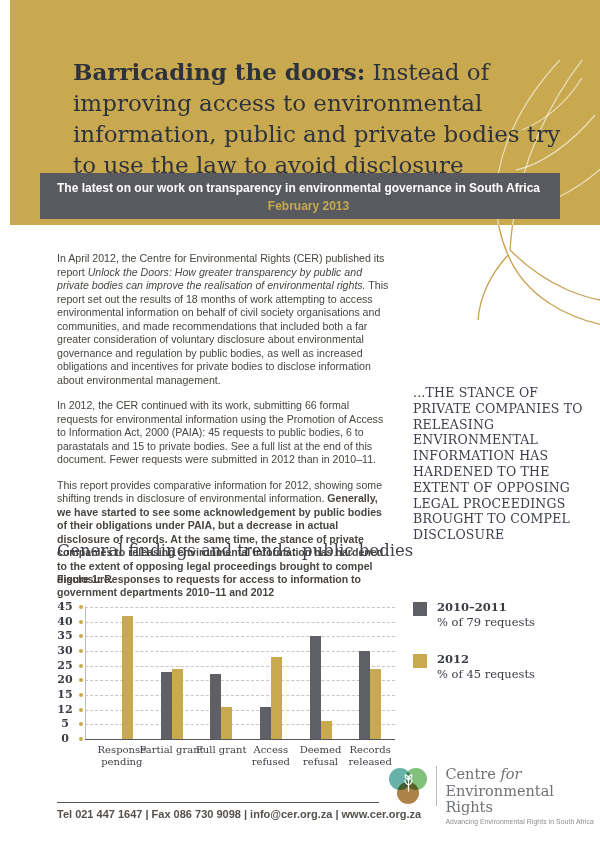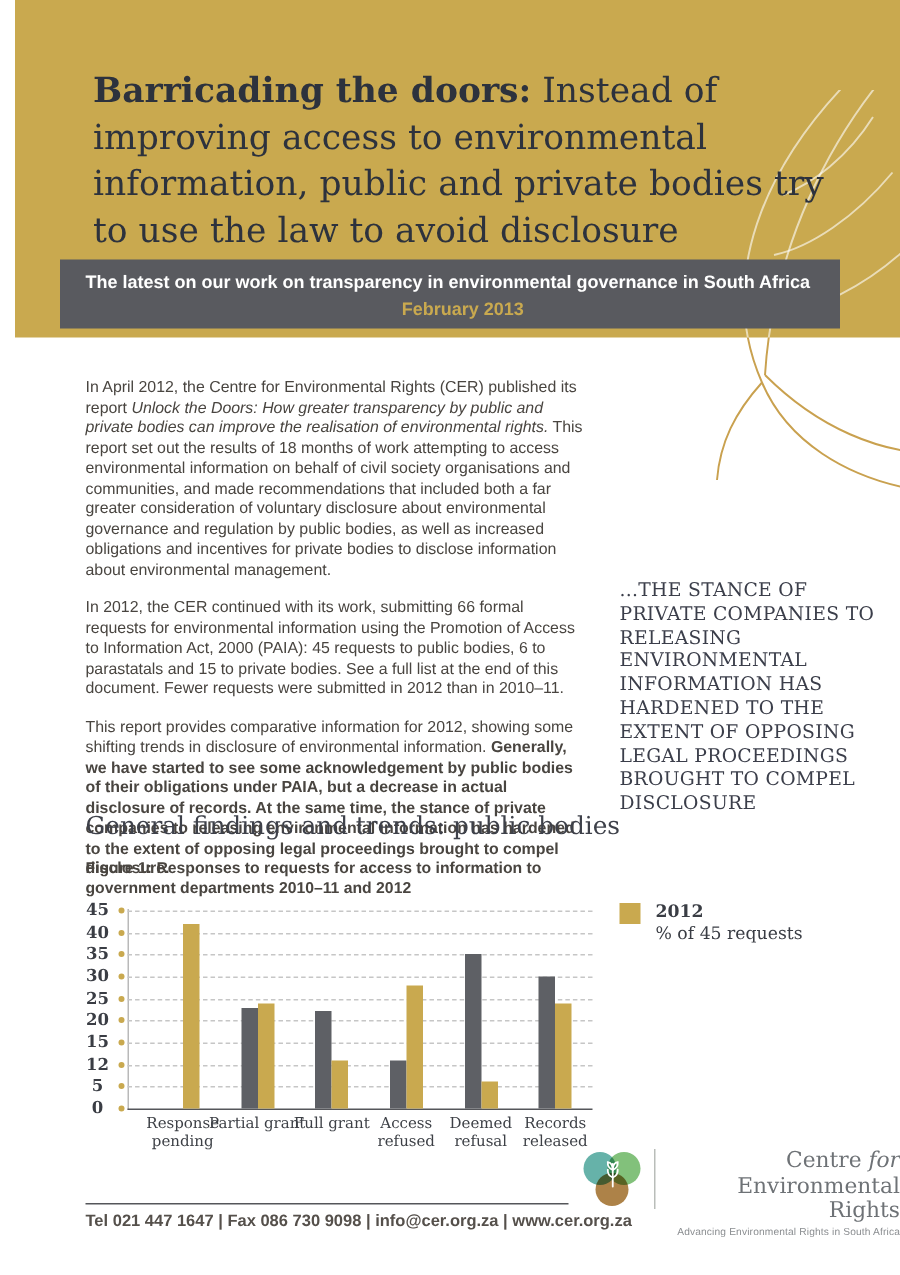--- a/index.html
+++ b/index.html
@@ -3,21 +3,21 @@
 <meta charset="utf-8">
 <style>
   html,body{margin:0;padding:0;background:#ffffff;}
   body{width:600px;height:850px;position:relative;overflow:hidden;
        font-family:"Liberation Sans",sans-serif;-webkit-font-smoothing:antialiased;}
   .abs{position:absolute;}
 
   
   .gold-block{left:10px;top:0;width:590px;height:225px;background:#c9a94f;}
   .page-title{left:57px;top:40px;width:498px;font-family:"DejaVu Serif",serif;
-    font-size:23px;line-height:31px;color:#2d323d;font-weight:400;margin:5px;}
+    font-size:23px;line-height:31px;color:#2d323d;font-weight:400;margin:16px;}
   .page-title b{font-weight:700;}
   .dark-band{left:40px;top:173px;width:520px;height:46px;background:#595a5f;
     padding:8px 0 0 17px;box-sizing:border-box;}
   .band-l1{color:#ffffff;font-size:12px;font-weight:700;line-height:14px;}
   .band-l2{color:#c9a94f;font-size:12px;font-weight:700;line-height:14px;margin-top:4px;text-align:center;}
   .leaf-svg{left:430px;top:60px;pointer-events:none;}
 
   
   .body-col{left:57px;top:252px;width:332px;color:#494540;font-size:10.6px;line-height:13.5px;}
   .body-col p{margin:0 0 12px 0;}
@@ -46,21 +46,21 @@
   
   .legend{left:413px;top:600px;}
   .legend-item{display:flex;margin-bottom:22px;}
   .legend-swatch{width:14px;height:14px;margin-right:10px;margin-top:2px;}
   .legend-name{font-family:"DejaVu Serif",serif;font-weight:700;font-size:11.5px;color:#3a3d44;line-height:15px;}
   .legend-sub{font-family:"DejaVu Serif",serif;font-size:11.5px;color:#3a3d44;line-height:15px;}
 
   
   .footer-rule{left:57px;top:802px;width:322px;height:1px;background:#55565a;}
   .footer-contact{left:57px;top:808px;font-size:11px;color:#55504b;font-weight:bold;}
-  .logo{left:388px;top:766px;display:flex;align-items:flex-start;text-align:right;}
+  .logo{left:388px;top:766px;display:flex;align-items:flex-start;}
   .logo-circles{position:relative;width:42px;height:42px;}
   .circle{position:absolute;width:22px;height:22px;border-radius:50%;mix-blend-mode:multiply;}
   .c-teal{left:1px;top:2px;background:#66b2a9;}
   .c-green{left:17px;top:2px;background:#82c17b;}
   .c-brown{left:9px;top:16px;background:#ad8248;}
   .wheat{position:absolute;left:14px;top:6px;}
   .logo-sep{width:1px;height:40px;background:#b9bdb9;margin:0 8px 0 8px;}
   .logo-name{font-family:"DejaVu Serif",serif;font-size:14.5px;line-height:16.5px;color:#6e7276;}
   .logo-name i{font-style:italic;}
   .logo-tagline{font-size:6.8px;color:#8a8d90;margin-top:2px;letter-spacing:.1px;}
@@ -185,20 +185,27 @@
           <div class="bar" style="height: 88px; background: rgb(94, 96, 101);"></div>
           <div class="bar" style="height: 70.4px; background: rgb(201, 169, 79);"></div>
         </div>
         <div class="xlab">Records released</div>
       </div>
     </div>
 </div>
 
 <div class="abs legend">
   <div class="legend-item">
+    <div class="legend-swatch" style="background: rgb(94, 96, 101);"></div>
+    <div>
+      <div class="legend-name">2010–2011</div>
+      <div class="legend-sub">% of 79 requests</div>
+    </div>
+  </div>
+  <div class="legend-item">
     <div class="legend-swatch" style="background: rgb(201, 169, 79);"></div>
     <div>
       <div class="legend-name">2012</div>
       <div class="legend-sub">% of 45 requests</div>
     </div>
   </div>
 </div>
 
 <div class="abs footer-rule"></div>
 <div class="abs footer-contact">Tel 021 447 1647 | Fax 086 730 9098 | info@cer.org.za | www.cer.org.za</div>

